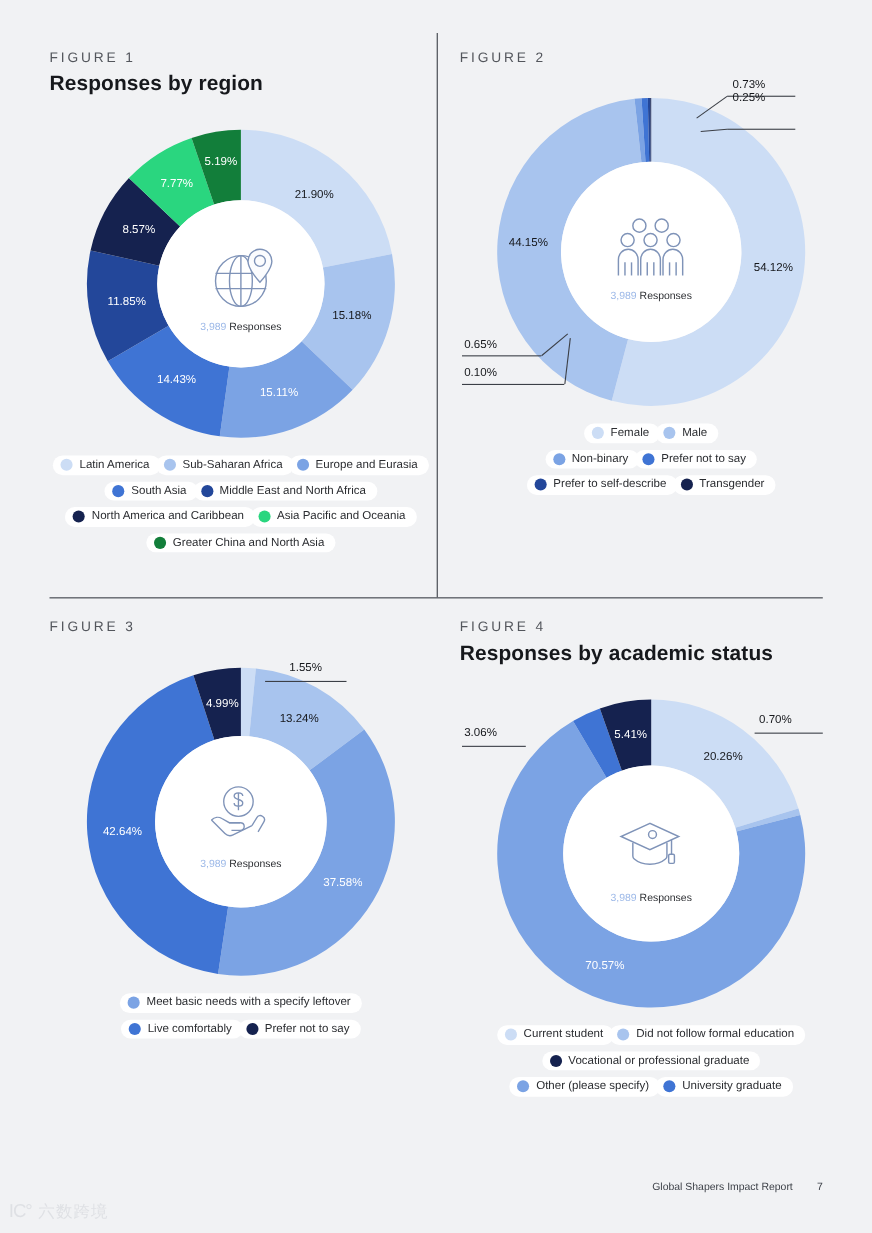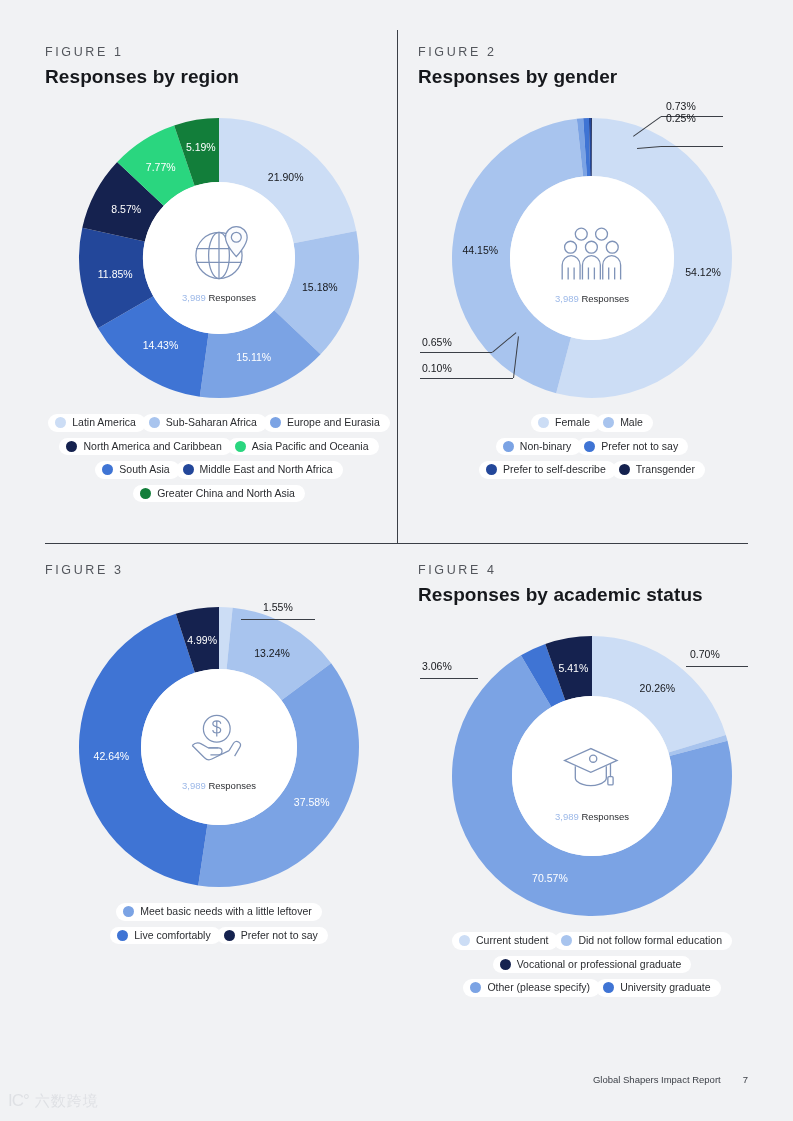--- a/index.html
+++ b/index.html
@@ -158,50 +158,49 @@
             <span class="sw" style="background: rgb(168, 196, 238);"></span>
             <span class="tx">Sub-Saharan Africa</span>
           </div>
           <div class="legend-pill">
             <span class="sw" style="background: rgb(123, 163, 228);"></span>
             <span class="tx">Europe and Eurasia</span>
           </div>
         </div>
         <div class="legend-row">
           <div class="legend-pill">
+            <span class="sw" style="background: rgb(63, 116, 212);"></span>
+            <span class="tx">South Asia</span>
+          </div>
+          <div class="legend-pill">
+            <span class="sw" style="background: rgb(35, 71, 154);"></span>
+            <span class="tx">Middle East and North Africa</span>
+          </div>
+        </div>
+        <div class="legend-row">
+          <div class="legend-pill">
             <span class="sw" style="background: rgb(21, 34, 79);"></span>
             <span class="tx">North America and Caribbean</span>
           </div>
           <div class="legend-pill">
             <span class="sw" style="background: rgb(42, 214, 127);"></span>
             <span class="tx">Asia Pacific and Oceania</span>
           </div>
         </div>
         <div class="legend-row">
           <div class="legend-pill">
-            <span class="sw" style="background: rgb(63, 116, 212);"></span>
-            <span class="tx">South Asia</span>
-          </div>
-          <div class="legend-pill">
-            <span class="sw" style="background: rgb(35, 71, 154);"></span>
-            <span class="tx">Middle East and North Africa</span>
-          </div>
-        </div>
-        <div class="legend-row">
-          <div class="legend-pill">
             <span class="sw" style="background: rgb(18, 126, 58);"></span>
             <span class="tx">Greater China and North Asia</span>
           </div>
         </div>
       </div>
   </div>
 
   <div class="quad q2">
     <div class="fig-kicker">FIGURE 2</div>
-    <div class="fig-title">Responses by gender</div>
     <div class="donut-wrap" id="donut2" style="margin-top:24px;height:290px;">
         <svg width="348" height="292" viewBox="0 0 348 292">
           <path d="M 174 6 A 140 140 0 1 1 138.16200282422585 281.33527979957483 L 153.00917308276087 225.26780673975097 A 82 82 0 1 0 174 64 Z" fill="#ccddf5"></path>
           <path d="M 138.16200282422585 281.33527979957483 A 140 140 0 0 1 158.8120752756068 6.826270645045355 L 165.10421551856967 64.48395852066942 A 82 82 0 0 0 153.00917308276087 225.26780673975097 Z" fill="#a8c4ee"></path>
           <path d="M 158.8120752756068 6.826270645045355 A 140 140 0 0 1 165.20932726589604 6.276258020041979 L 168.85117739859623 64.16180826888173 A 82 82 0 0 0 165.10421551856967 64.48395852066942 Z" fill="#7ba3e4"></path>
           <path d="M 165.20932726589604 6.276258020041979 A 140 140 0 0 1 170.9214873470492 6.03385137882222 L 172.19687116041453 64.0198272361673 A 82 82 0 0 0 168.85117739859623 64.16180826888173 Z" fill="#3f74d4"></path>
           <path d="M 170.9214873470492 6.03385137882222 A 140 140 0 0 1 173.12035984482154 6.0027634801408 L 173.48478219482405 64.00161860979675 A 82 82 0 0 0 172.19687116041453 64.0198272361673 Z" fill="#23479a"></path>
           <path d="M 173.12035984482154 6.0027634801408 A 140 140 0 0 1 173.99999999999986 6 L 173.99999999999991 64 A 82 82 0 0 0 173.48478219482405 64.00161860979675 Z" fill="#15224f"></path>
           <circle cx="174" cy="146" r="82" fill="#ffffff"></circle>
           <g transform="translate(143,109) scale(1.1923076923076923)">
@@ -298,21 +297,21 @@
         <div class="slabel light" style="left: 266.683px; top: 201.443px;">37.58%</div>
         <div class="slabel light" style="left: 66.3656px; top: 154.879px;">42.64%</div>
         <div class="slabel light" style="left: 157.139px; top: 39.3244px;">4.99%</div>
         <div class="lead" style="left: 196px; top: 18px; width: 74px; height: 1px;"></div>
         <div class="callout" style="left: 218px; top: 0px;">1.55%</div>
       </div>
     <div class="legend" id="legend3" style="margin-top:12px;">
         <div class="legend-row">
           <div class="legend-pill">
             <span class="sw" style="background: rgb(123, 163, 228);"></span>
-            <span class="tx">Meet basic needs with a little leftover</span>
+            <span class="tx">Meet basic needs with a specify leftover</span>
           </div>
         </div>
         <div class="legend-row">
           <div class="legend-pill">
             <span class="sw" style="background: rgb(63, 116, 212);"></span>
             <span class="tx">Live comfortably</span>
           </div>
           <div class="legend-pill">
             <span class="sw" style="background: rgb(21, 34, 79);"></span>
             <span class="tx">Prefer not to say</span>

